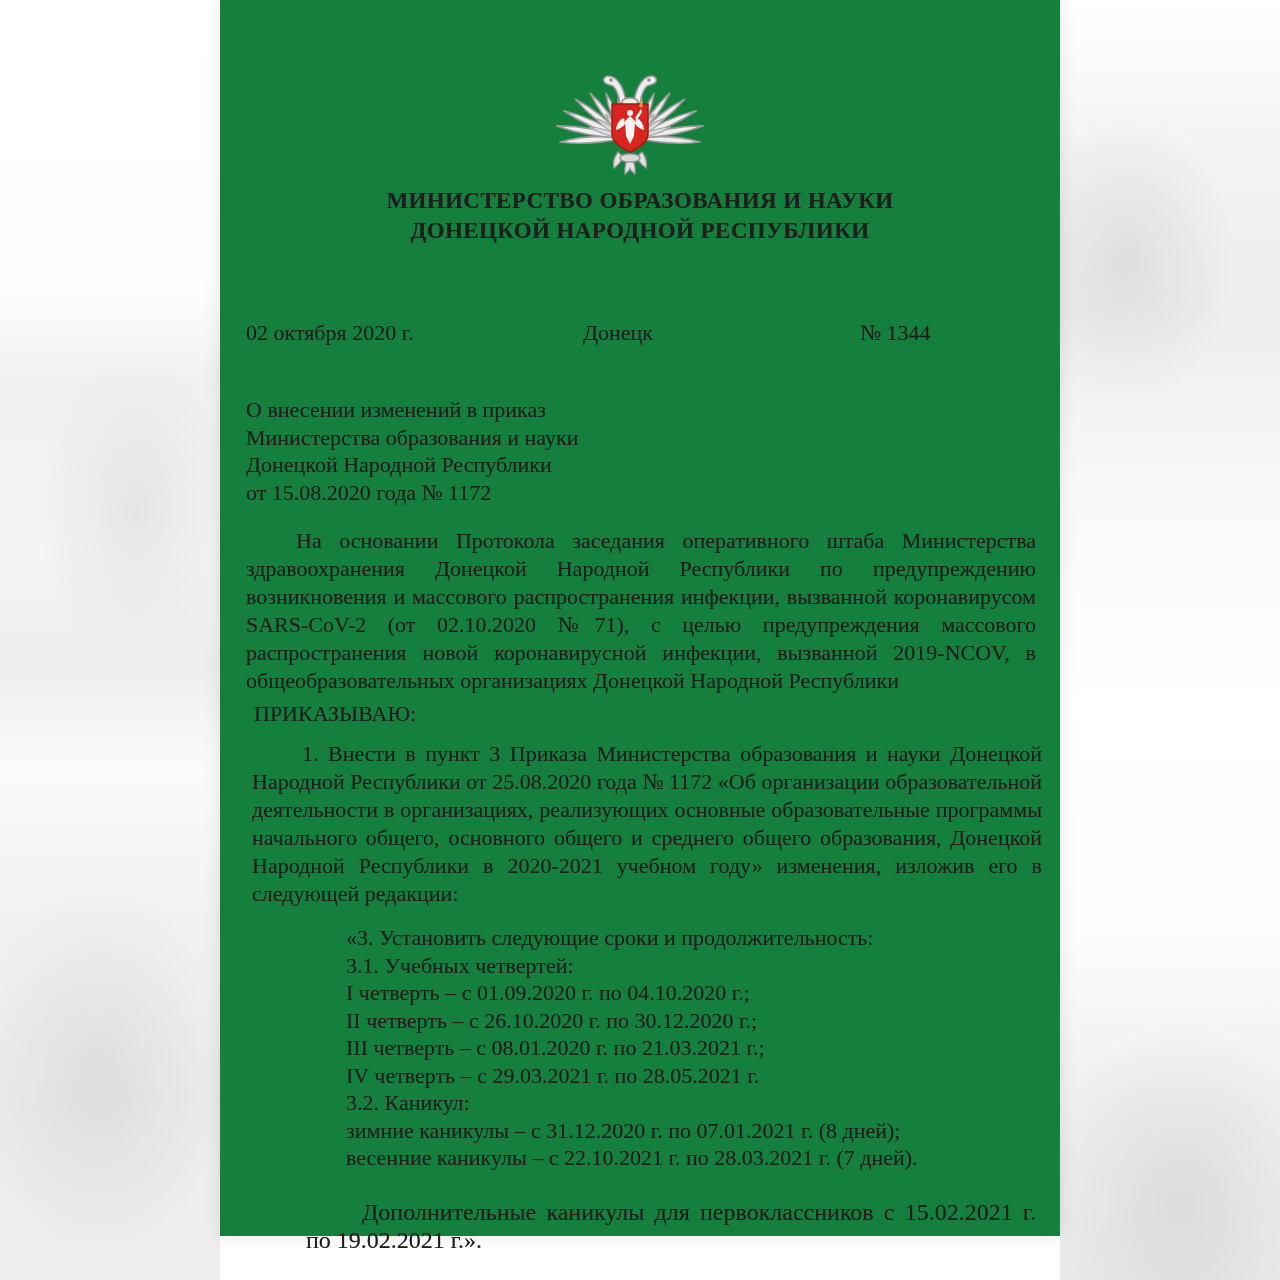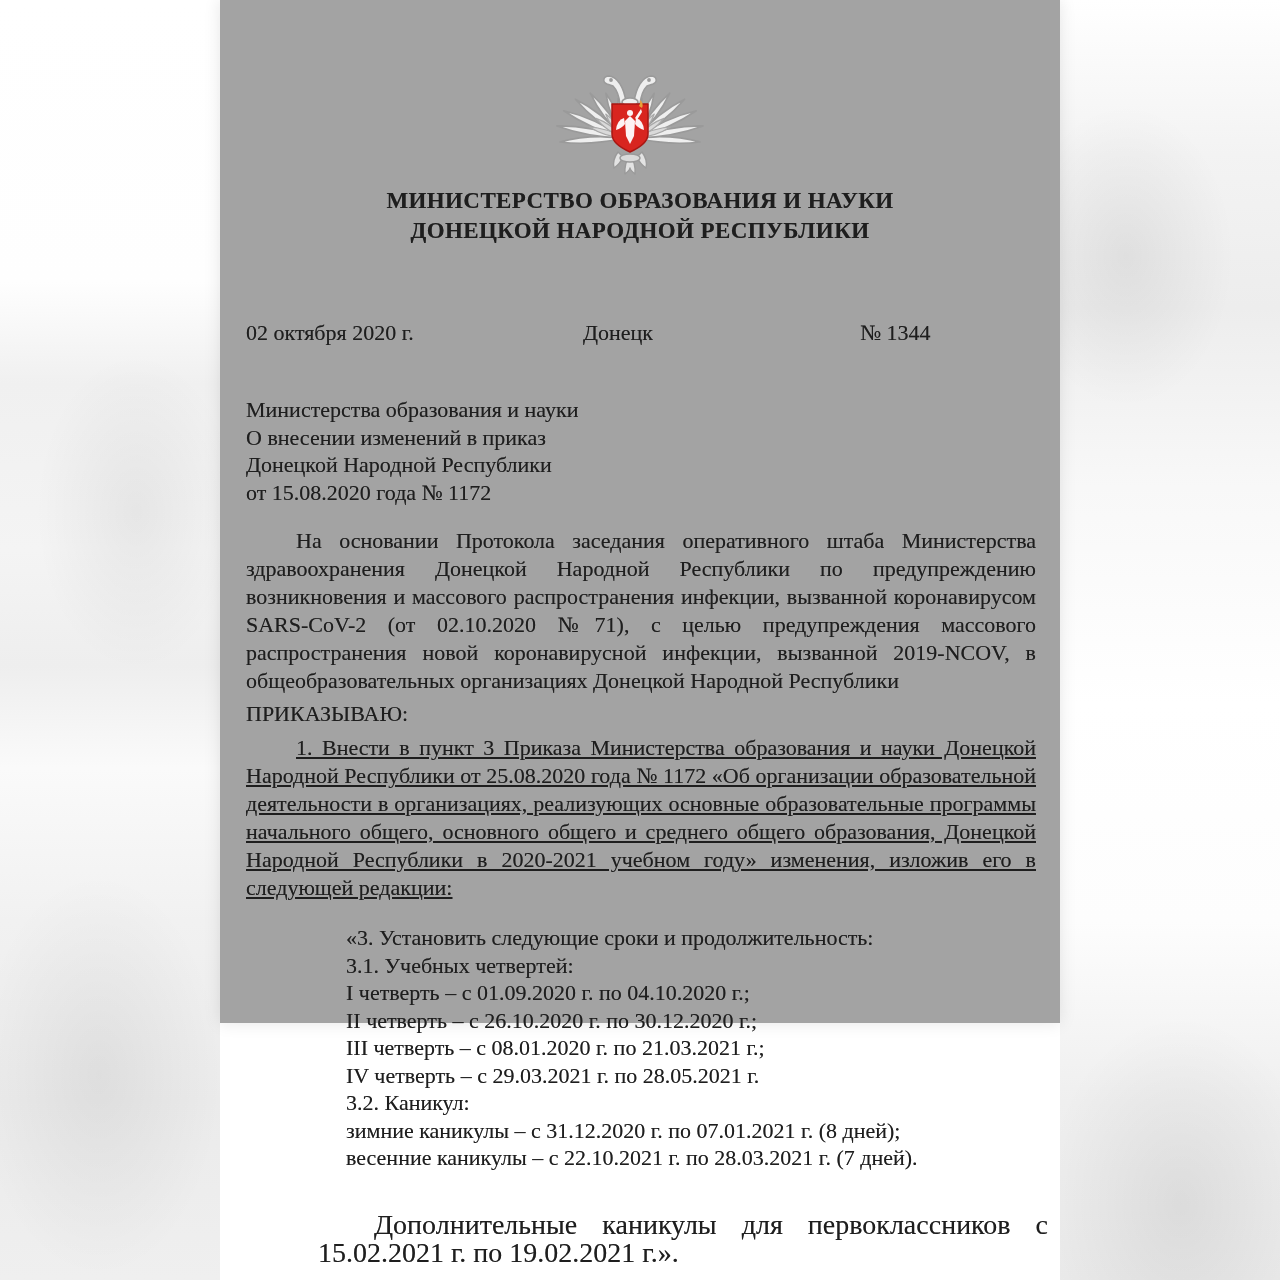--- a/index.html
+++ b/index.html
@@ -24,22 +24,22 @@
   .margin-right{
     left:1060px;
     background:
       radial-gradient(150px 210px at 30% 20%, rgba(0,0,0,0.065), transparent 72%),
       radial-gradient(190px 260px at 55% 94%, rgba(0,0,0,0.07), transparent 72%),
       linear-gradient(180deg,#ffffff 0%,#f3f3f3 12%,#ededed 24%,#f8f8f8 38%,#ffffff 55%,#fdfdfd 72%,#efefef 86%,#eaeaea 100%);
   }
 
   
   .page{
-    position:absolute;left:220px;top:0;width:840px;height:1023px;
-    background:#a3a3a3;
+    position:absolute;left:220px;top:0;width:840px;height:1236px;
+    background:#15803d;
     box-shadow:0 0 16px rgba(0,0,0,0.10);
   }
   .page *{text-shadow:0 0 0.5px rgba(40,40,40,0.55);}
 
   .emblem{position:absolute;top:58px;left:330px;width:160px;height:124px;}
   .emblem svg{text-shadow:none;}
 
   .ministry{
     position:absolute;top:186px;left:0;width:100%;
     text-align:center;font-size:23px;line-height:30px;font-weight:600;letter-spacing:0.4px;
@@ -53,29 +53,29 @@
   .date-row .date{position:absolute;left:0;}
   .date-row .city{position:absolute;left:337px;}
   .date-row .number{position:absolute;left:614px;font-family:Liberation Serif, serif;}
 
   .subject{position:absolute;top:396px;left:26px;font-size:22px;line-height:27.5px;}
 
   .preamble{
     position:absolute;top:527px;left:26px;width:790px;margin:0;
     font-size:22px;line-height:28px;text-align:justify;text-indent:50px;
   }
-  .order-word{position:absolute;top:701px;left:26px;font-size:22px;}
+  .order-word{position:absolute;top:701px;left:34px;font-size:22px;}
   .item1{
-    position:absolute;top:734px;left:26px;width:790px;margin:0;
-    font-size:22px;line-height:28px;text-align:justify;text-indent:50px;text-decoration:underline;
+    position:absolute;top:734px;left:26px;width:790px;margin:6px;
+    font-size:22px;line-height:28px;text-align:justify;text-indent:50px;
   }
   .quoted{position:absolute;top:924px;left:86px;font-size:22px;line-height:27.5px;margin-left:40px;}
   .additional{
-    position:absolute;top:1199px;left:86px;width:730px;margin:12px;
-    font-size:28px;line-height:27.5px;text-align:justify;text-indent:56px;
+    position:absolute;top:1199px;left:86px;width:730px;margin:0;
+    font-size:24px;line-height:27.5px;text-align:justify;text-indent:56px;
   }
 </style>
 </head>
 <body>
 
 <div class="canvas">
 
   <div class="margin margin-left"></div>
   <div class="margin margin-right"></div>
 
@@ -159,22 +159,22 @@
     </div>
 
 
     <div class="date-row">
       <span class="date">02 октября 2020 г.</span>
       <span class="city">Донецк</span>
       <span class="number">№ 1344</span>
     </div>
 
     <div class="subject">
+      <div>О внесении изменений в приказ</div>
       <div>Министерства образования и науки</div>
-      <div>О внесении изменений в приказ</div>
       <div>Донецкой Народной Республики</div>
       <div>от 15.08.2020 года № 1172</div>
     </div>
 
     <p class="preamble">На основании Протокола заседания оперативного штаба Министерства здравоохранения Донецкой Народной Республики по предупреждению возникновения и массового распространения инфекции, вызванной коронавирусом SARS-CoV-2 (от 02.10.2020 №71), с целью предупреждения массового распространения новой коронавирусной инфекции, вызванной 2019-NCOV, в общеобразовательных организациях Донецкой Народной Республики</p>
 
     <div class="order-word">ПРИКАЗЫВАЮ:</div>
 
     <p class="item1">1. Внести в пункт 3 Приказа Министерства образования и науки Донецкой Народной Республики от 25.08.2020 года № 1172 «Об организации образовательной деятельности в организациях, реализующих основные образовательные программы  начального общего, основного общего и среднего общего образования, Донецкой Народной Республики в 2020-2021 учебном году» изменения, изложив его в следующей редакции:</p>
 

